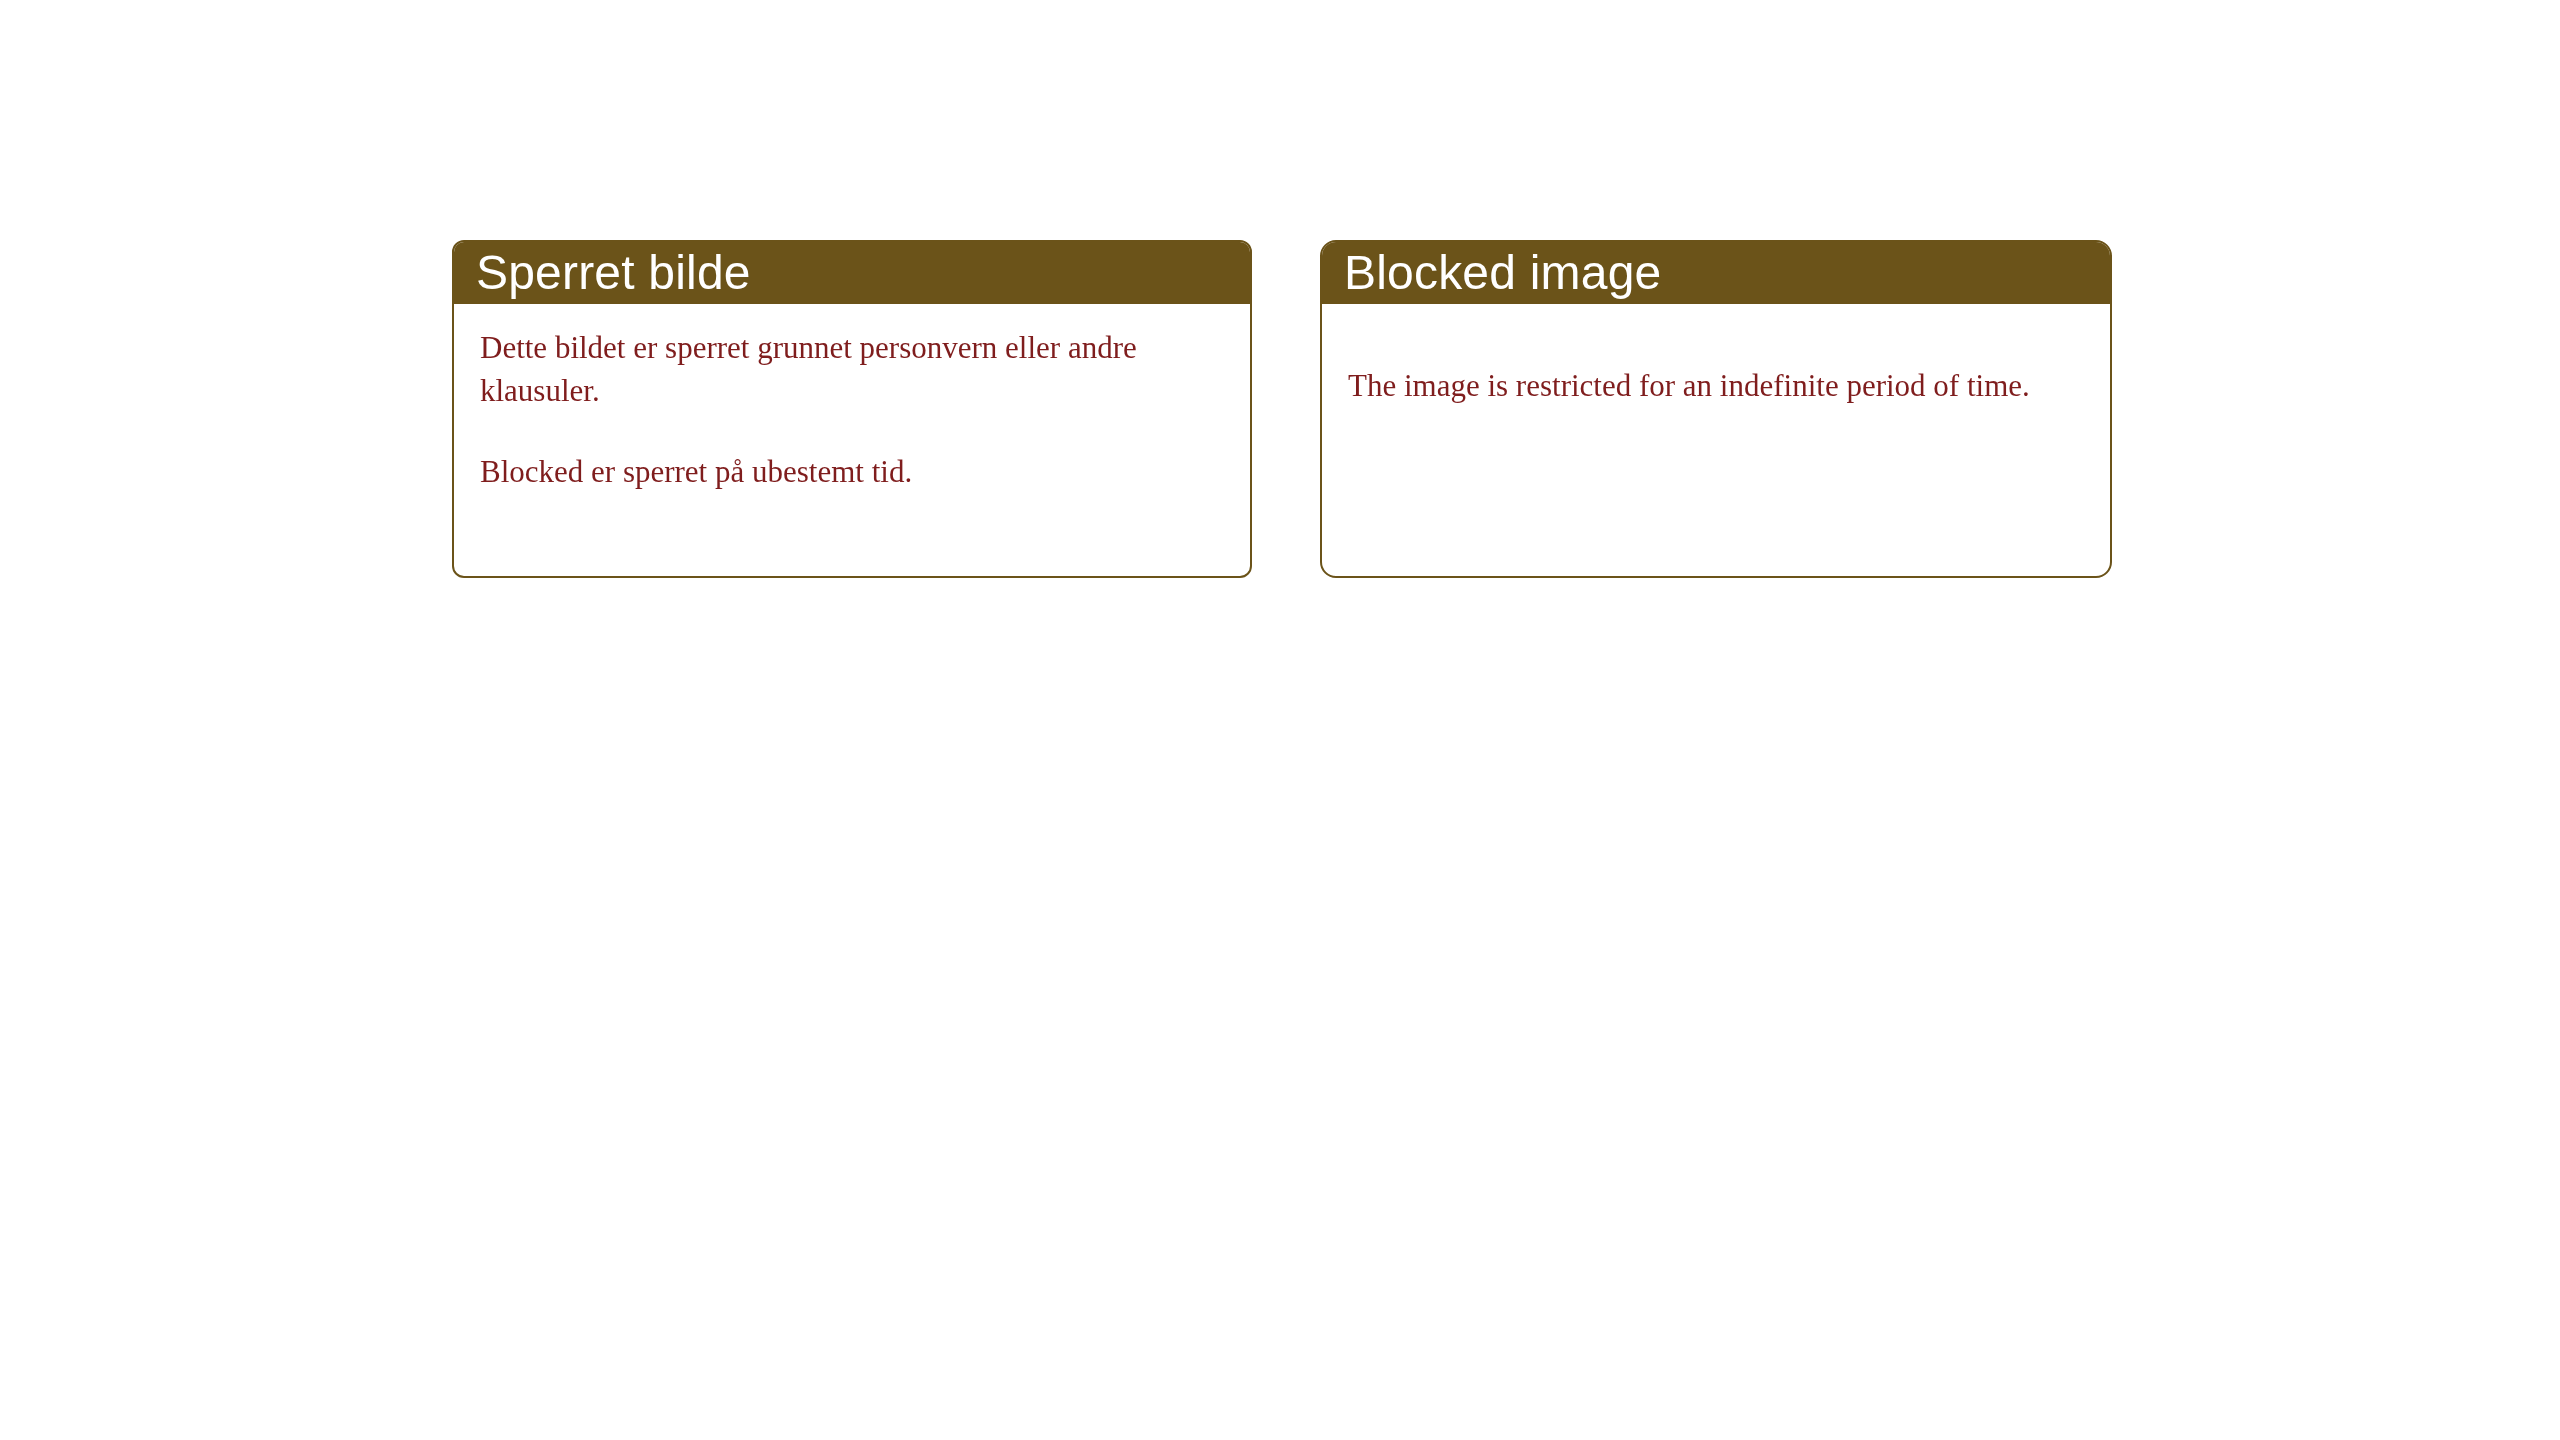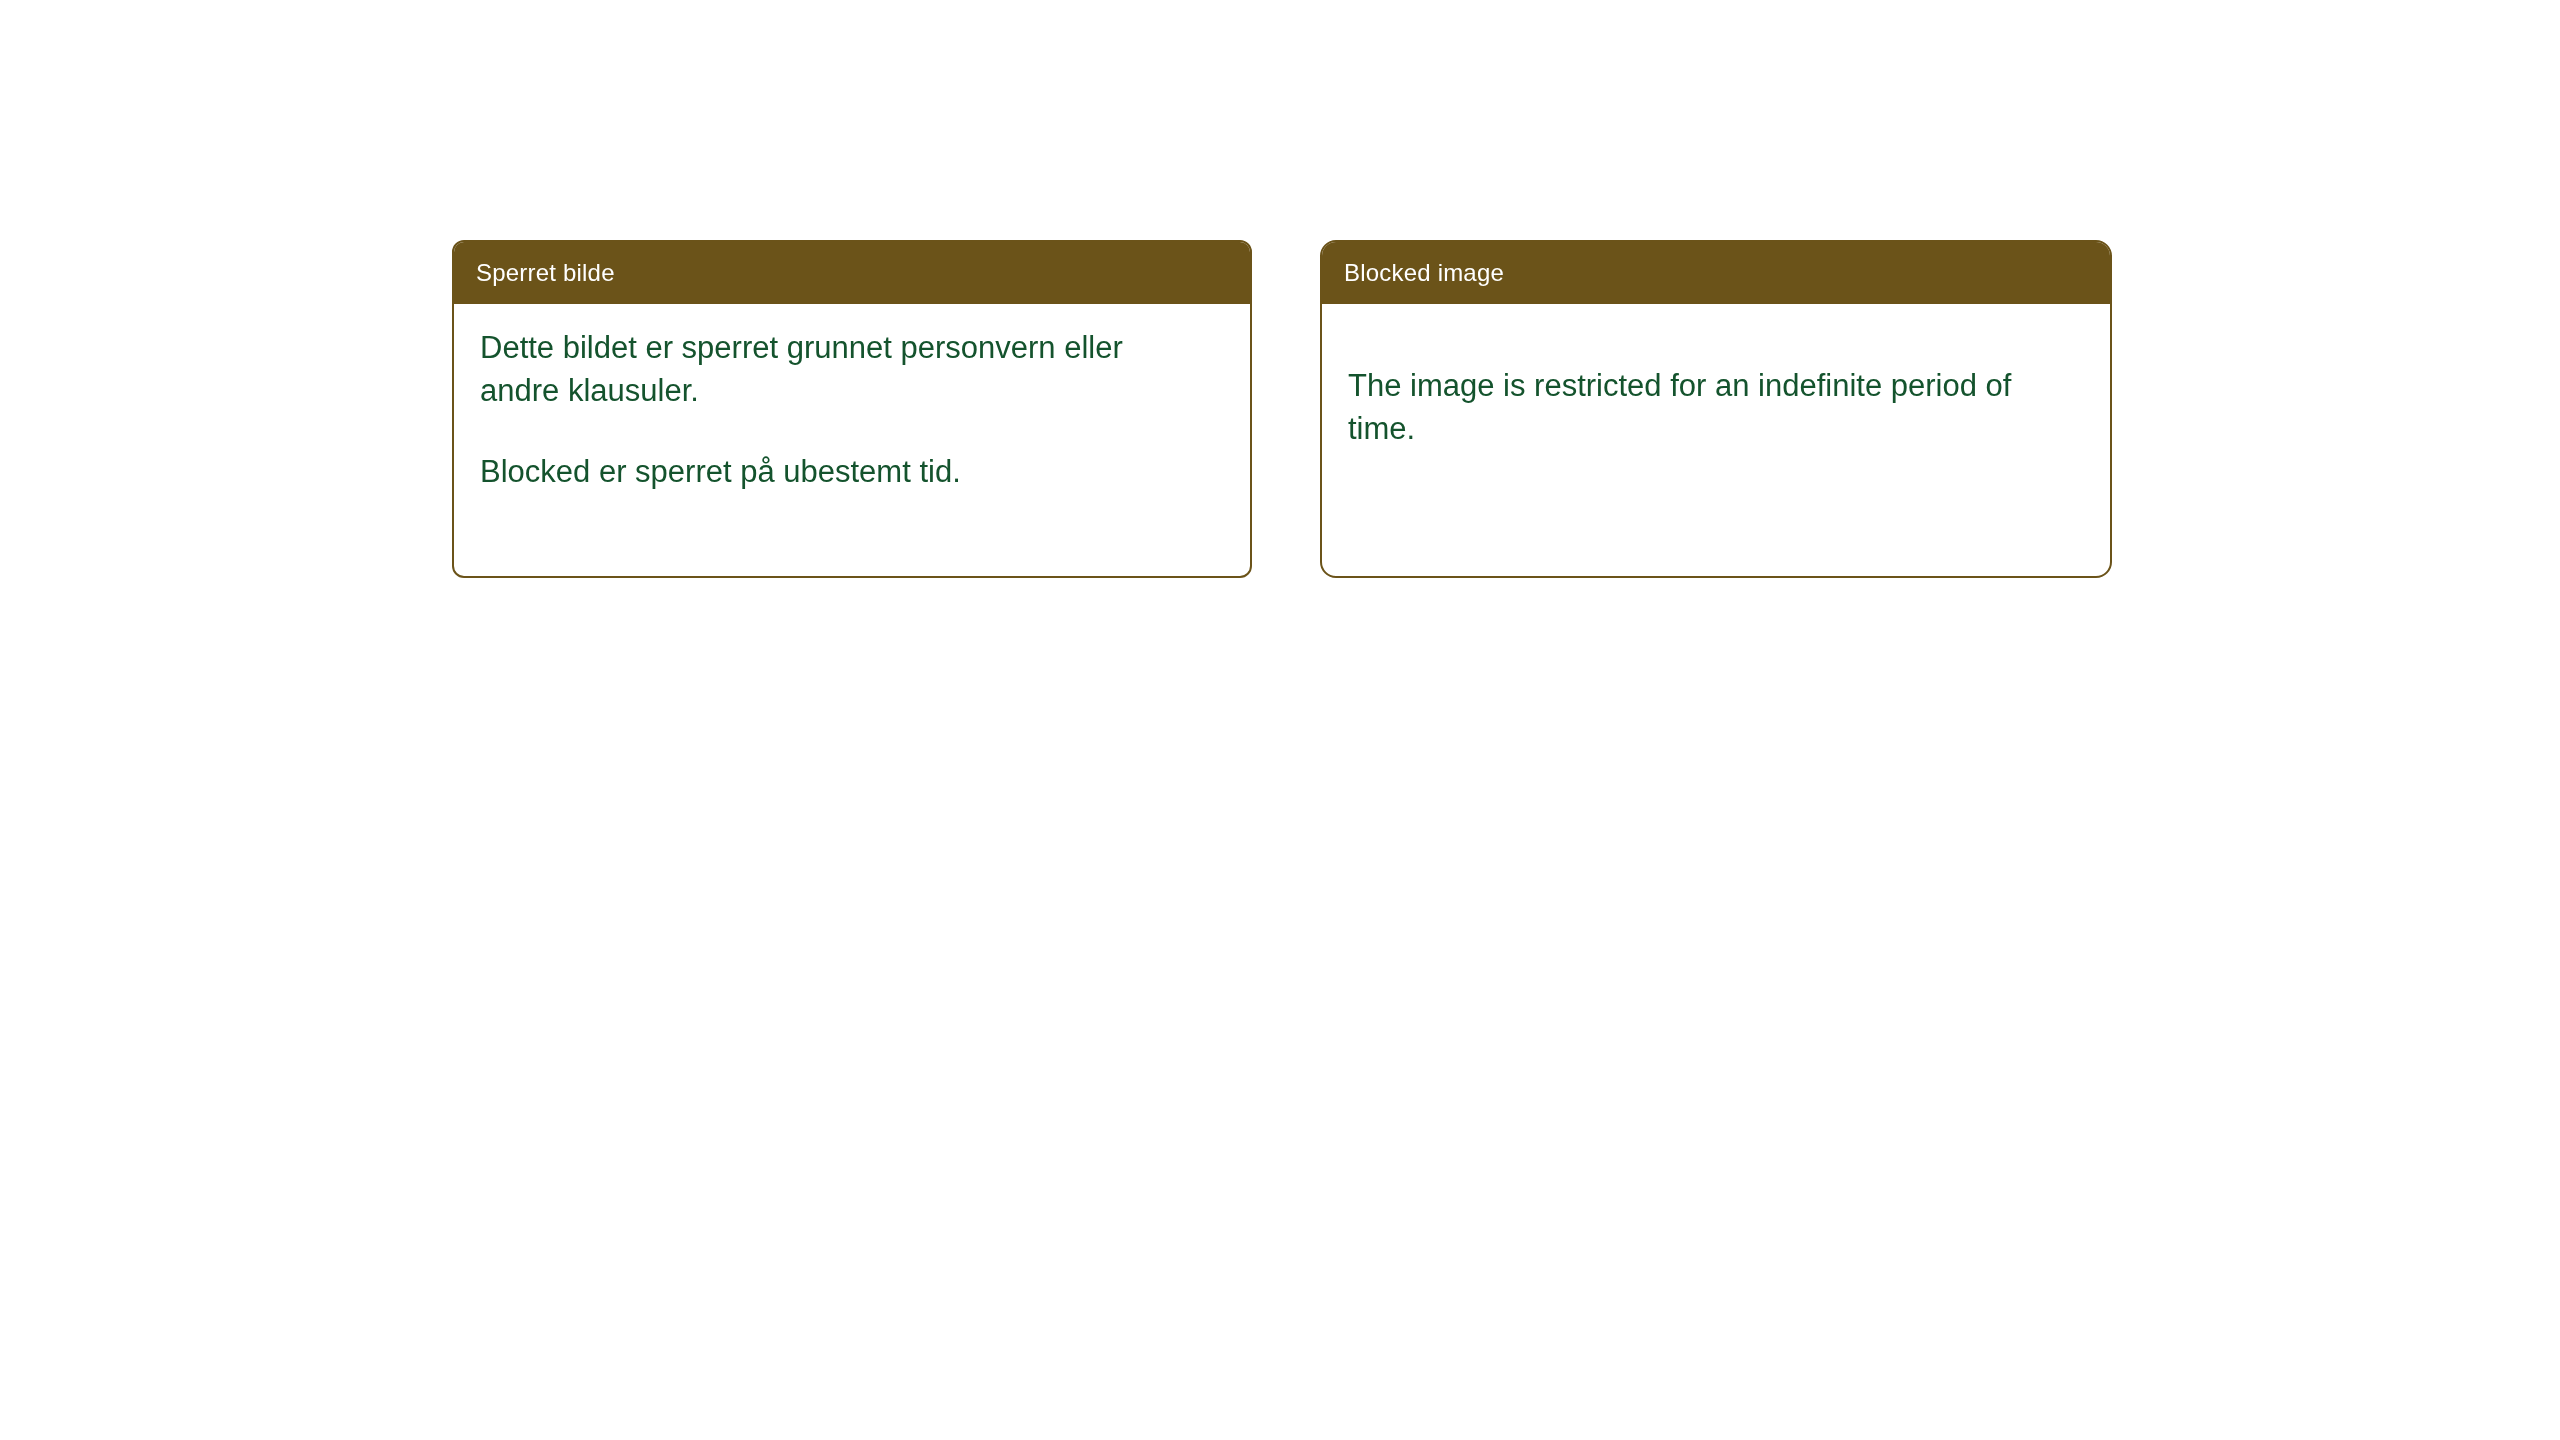--- a/index.html
+++ b/index.html
@@ -53,39 +53,39 @@
     height: 62px;
     background: #6b5319;
     display: flex;
     align-items: center;
     padding: 0 0 0 22px;
   }
 
   .card-title {
     color: #ffffff;
     font-family: "Liberation Sans", sans-serif;
-    font-size: 24px;
+    font-size: 48px;
     font-weight: 400;
     line-height: 1;
     letter-spacing: 0.2px;
     white-space: nowrap;
   }
 
   .card-body {
     box-sizing: border-box;
     padding: 22px 26px 0 26px;
     background: #ffffff;
   }
 
   .body-paragraph {
-    font-family: Liberation Sans, sans-serif;
+    font-family: Liberation Serif, serif;
     font-stretch: condensed;
     font-size: 31px;
     line-height: 43px;
-    color: #14532d;
+    color: #7f1d1d;
     margin: 0;
     max-width: 700px;
   }
 
   .paragraph-gap {
     height: 38px;
   }
 
   .english .body-paragraph {
     max-width: 700px;

